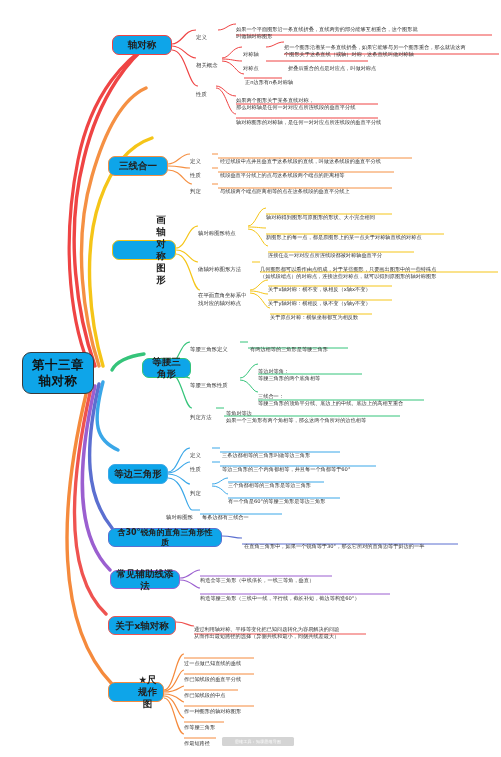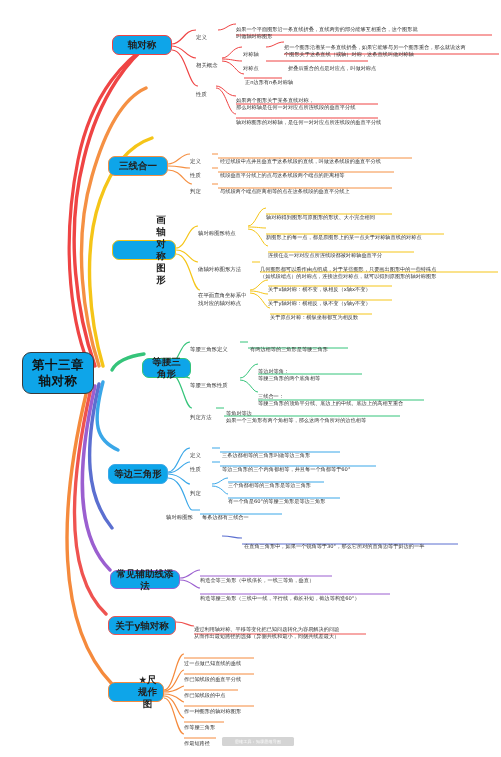--- a/index.html
+++ b/index.html
@@ -397,36 +397,39 @@
     <span>有一个角是60°的等腰三角形是等边三角形</span>
   </div>
 
   <div class="lvl2" style="left:166px; top:506px;">
     <span>轴对称图形</span>
   </div>
   <div class="leaf" style="left:202px; top:506px; width:160px;">
     <span>每条边都有三线合一</span>
   </div>
 
+  <div class="node lvl1" style="left:108px; top:528px; width:114px; height:19px; border-color:#5b6fd0;">
+    <span style="font-size:8px;">含30°锐角的直角三角形性质</span>
+  </div>
   <div class="leaf" style="left:244px; top:535px; width:250px;">
     <span>在直角三角形中，如果一个锐角等于30°，那么它所对的直角边等于斜边的一半</span>
   </div>
 
   <div class="node lvl1" style="left:110px; top:570px; width:70px; height:19px; border-color:#9b5fd0;">
     <span>常见辅助线添法</span>
   </div>
   <div class="leaf" style="left:200px; top:569px; width:240px;">
     <span>构造全等三角形（中线倍长，一线三等角，垂直）</span>
   </div>
   <div class="leaf" style="left:200px; top:587px; width:240px;">
     <span>构造等腰三角形（三线中一线，平行线，截长补短，截边等构造60°）</span>
   </div>
 
   <div class="node lvl1" style="left:108px; top:616px; width:68px; height:19px; border-color:#ef5350;">
-    <span>关于y轴对称</span>
+    <span>关于x轴对称</span>
   </div>
   <div class="leaf" style="left:194px; top:618px; width:240px;">
     <span>通过利用轴对称、平移等变化把已知问题转化为容易解决的问题
 从而作出最短路径的选择（异侧共线和最小，同侧共线差最大）</span>
   </div>
 
   <div class="node lvl1" style="left:108px; top:682px; width:56px; height:20px; border-color:#f58a3c;padding-left:28px;">
     <span>★尺规作图</span>
   </div>
   <div class="leaf" style="left:184px; top:652px; width:160px;">

